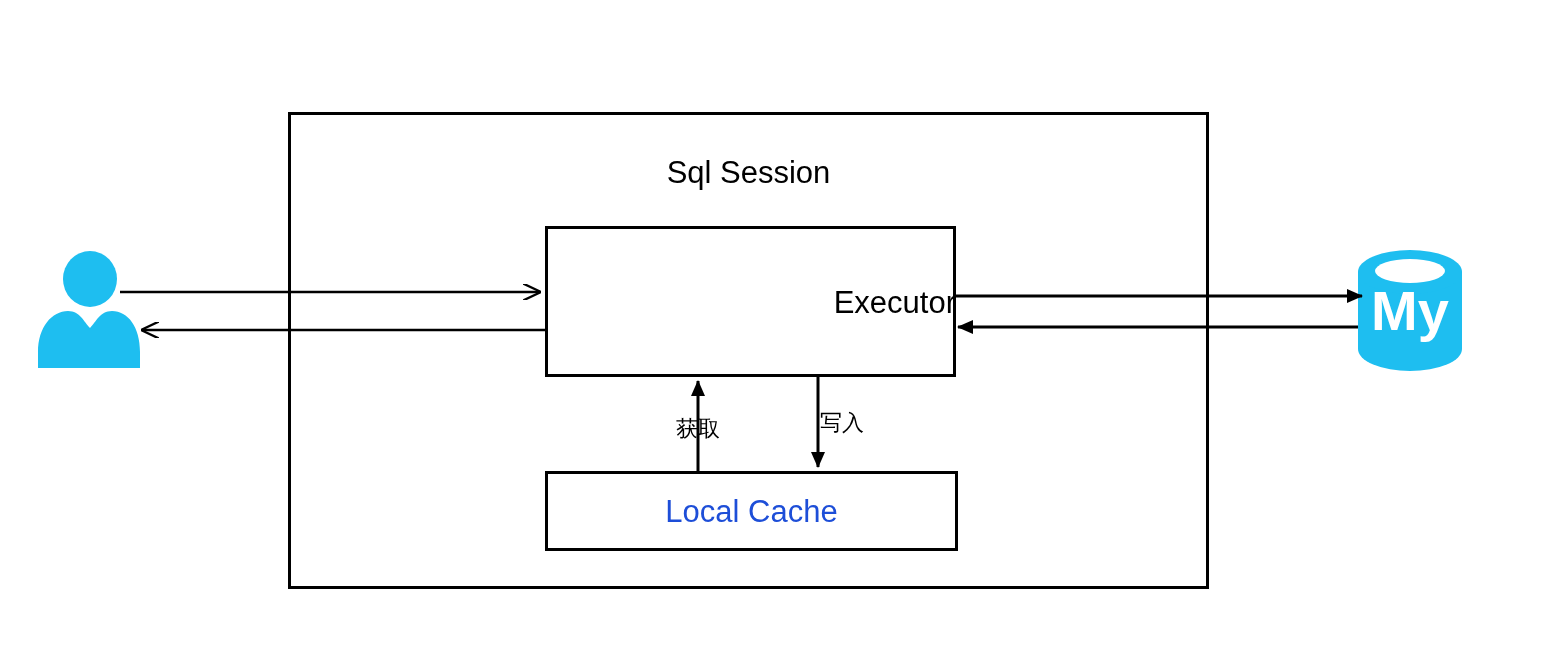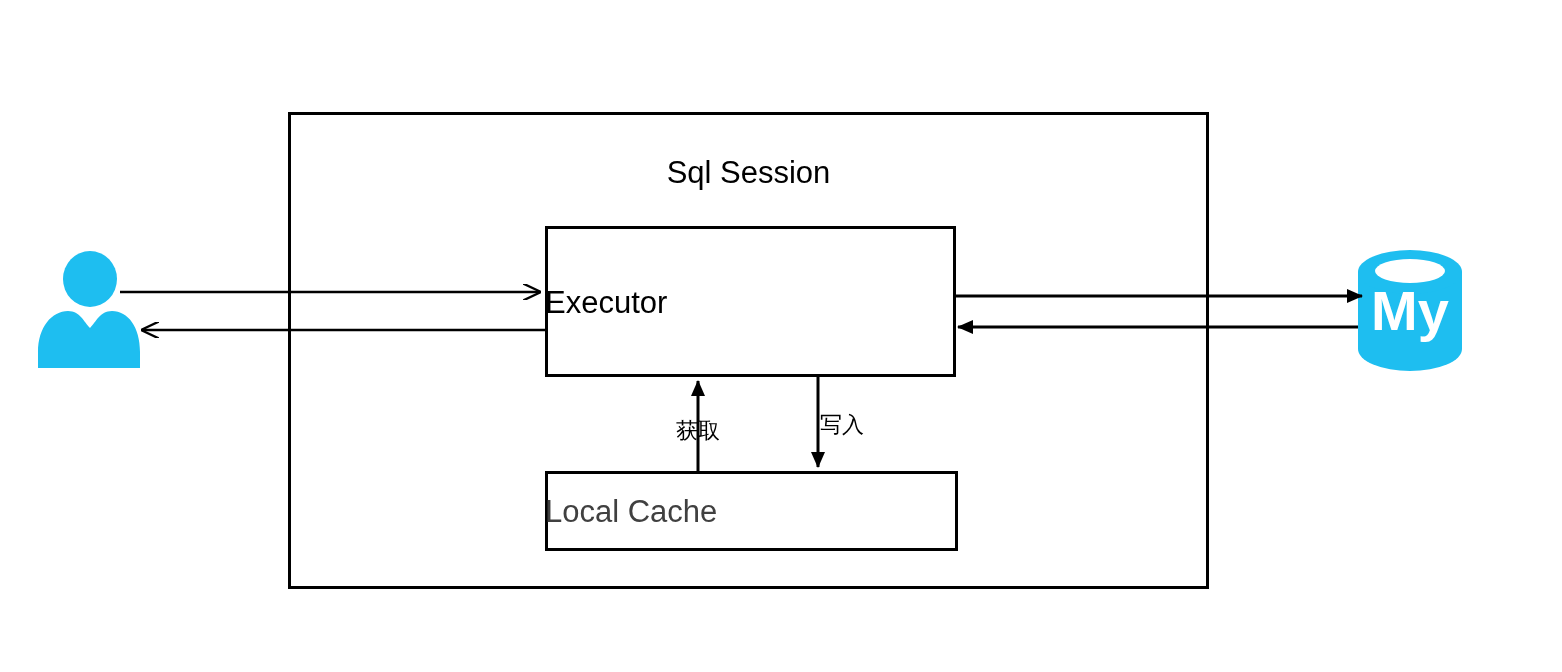--- a/index.html
+++ b/index.html
@@ -47,39 +47,40 @@
     left: 545px;
     top: 226px;
     width: 411px;
     height: 151px;
   }
   #executor-label {
     position: absolute;
     left: 545px;
     top: 283px;
     width: 411px;
-    text-align: left;
+    text-align: right;
     font-size: 31px;
     color: #000000;
     line-height: 40px;
     white-space: nowrap;
   }
   #cache-box {
     left: 545px;
     top: 471px;
     width: 413px;
     height: 80px;
   }
   #cache-label {
     position: absolute;
     left: 545px;
     top: 493px;
     width: 413px;
+    text-align: center;
     font-size: 31px;
-    color: #404040;
+    color: #1d4ed8;
     line-height: 38px;
     white-space: nowrap;
   }
 
   
   #vector-layer {
     position: absolute;
     left: 0;
     top: 0;
     width: 1562px;
@@ -88,20 +89,21 @@
   }
 
   
   .arrow-label {
     position: absolute;
     font-size: 22px;
     color: #000000;
     line-height: 26px;
     white-space: nowrap;
     text-align: center;
+    font-family: Liberation Mono, monospace;
   }
   #label-fetch {
     left: 648px;
     top: 418px;
     width: 100px;
   }
   #label-write {
     left: 792px;
     top: 412px;
     width: 100px;

